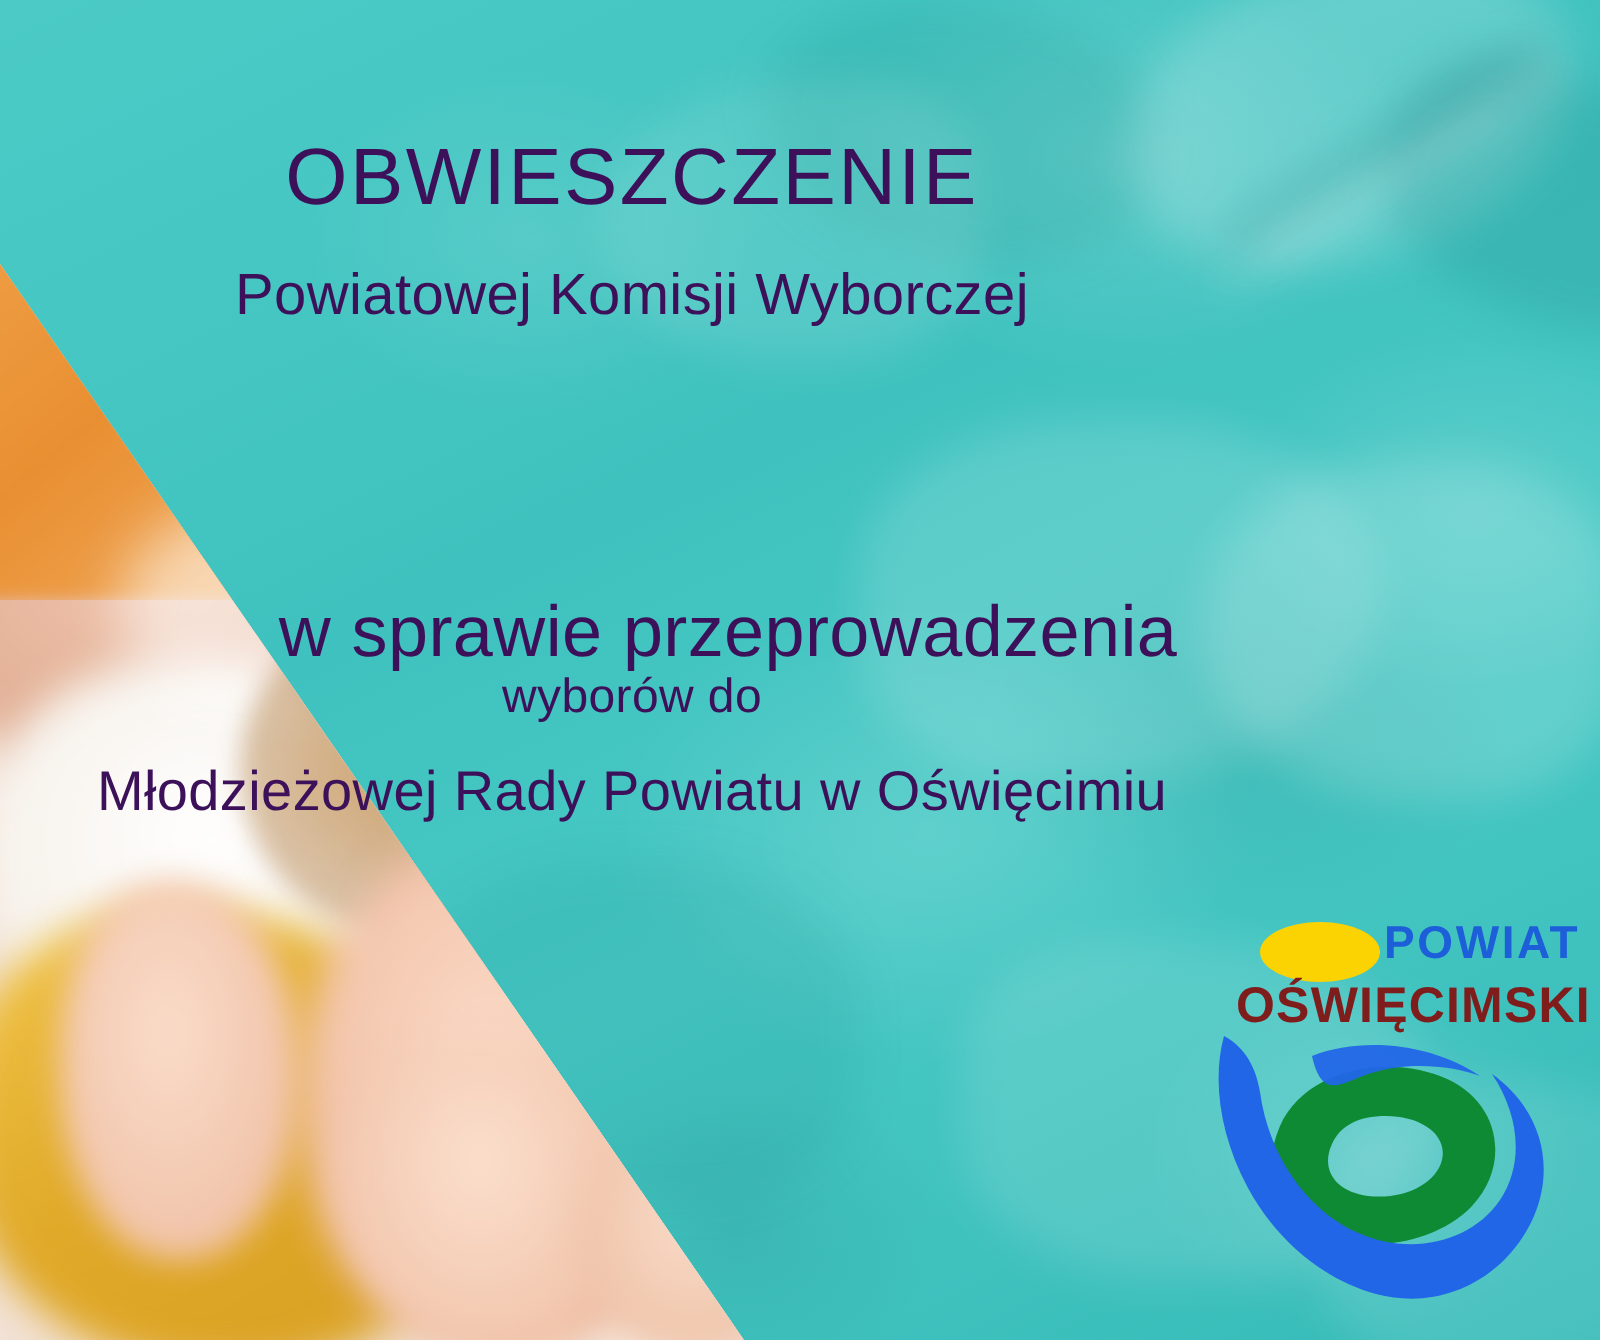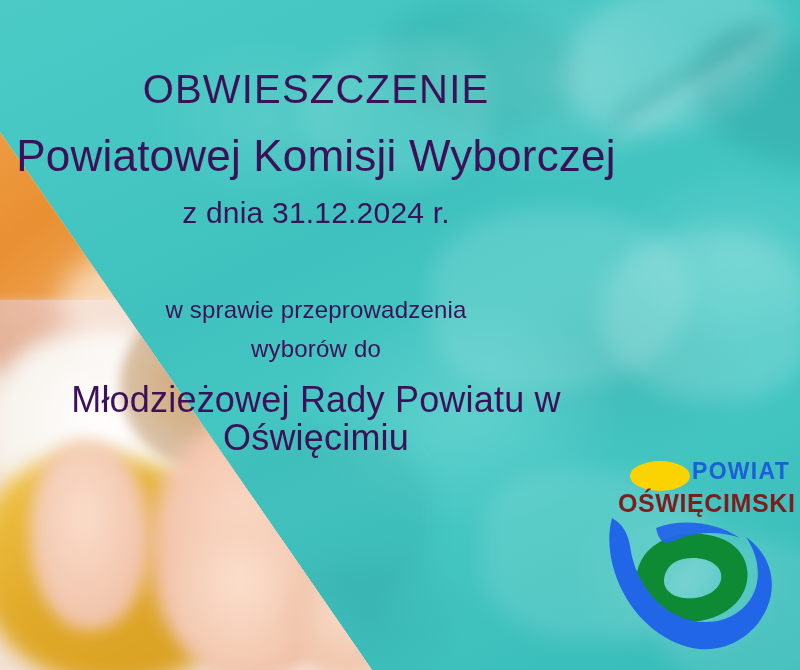--- a/index.html
+++ b/index.html
@@ -75,25 +75,25 @@
     background:radial-gradient(ellipse at 50% 40%,#fbdfcd,#f2c6ad 75%);filter:blur(8px);}
   .ph-hand3{left:290px;top:560px;width:110px;height:120px;border-radius:50%;
     background:radial-gradient(ellipse at 50% 40%,#fadbc8,#eec2a8 75%);filter:blur(8px);}
   .ph-highlight{left:60px;top:250px;width:150px;height:110px;border-radius:50%;
     background:rgba(255,255,255,.55);filter:blur(14px);}
 
   
   .txt{position:absolute;left:0;width:632px;text-align:center;color:#3d1159;
        font-weight:normal;line-height:1.05;letter-spacing:.2px;}
   .line-title1{top:68px;font-size:40px;letter-spacing:1.2px;}
-  .line-title2{top:133px;font-size:44px;}
+  .line-title2{top:133px;font-size:29px;}
   .line-date{top:197px;font-size:30px;}
-  .line-sub1{top:297px;font-size:24px;}
+  .line-sub1{top:297px;font-size:36px;padding-left:48px;}
   .line-sub2{top:336px;font-size:24px;}
-  .line-sub3{top:381px;font-size:36px;}
+  .line-sub3{top:381px;font-size:28px;}
 
   
   .logo{position:absolute;left:608px;top:450px;width:190px;height:215px;}
   .logo-ellipse{position:absolute;left:22px;top:11px;width:60px;height:30px;
     background:#fbd303;border-radius:50%;}
   .logo-word-powiat{position:absolute;left:84px;top:10px;font-size:23px;font-weight:bold;
     color:#1d5fd8;letter-spacing:1.3px;line-height:1;text-align:right;}
   .logo-word-oswie{position:absolute;left:10px;top:41px;font-size:25px;font-weight:bold;
     color:#7f1d1d;letter-spacing:.6px;line-height:1;}
   .logo-mark{position:absolute;left:-4px;top:60px;width:190px;height:155px;}
@@ -130,21 +130,20 @@
       <div class="ph ph-white2"></div>
       <div class="ph ph-skin2"></div>
       <div class="ph ph-hand1"></div>
       <div class="ph ph-hand2"></div>
       <div class="ph ph-hand3"></div>
     </div>
   </div>
 
   <div class="txt line-title1">OBWIESZCZENIE</div>
   <div class="txt line-title2">Powiatowej Komisji Wyborczej</div>
-  <div class="txt line-date">z dnia 31.12.2024 r.</div>
 
   <div class="txt line-sub1">w sprawie przeprowadzenia</div>
   <div class="txt line-sub2">wyborów do</div>
   <div class="txt line-sub3">Młodzieżowej Rady Powiatu w Oświęcimiu</div>
 
   <div class="logo">
     <div class="logo-ellipse"></div>
     <div class="logo-word-powiat">POWIAT</div>
     <div class="logo-word-oswie">OŚWIĘCIMSKI</div>
     <svg class="logo-mark" viewBox="0 0 190 155">

